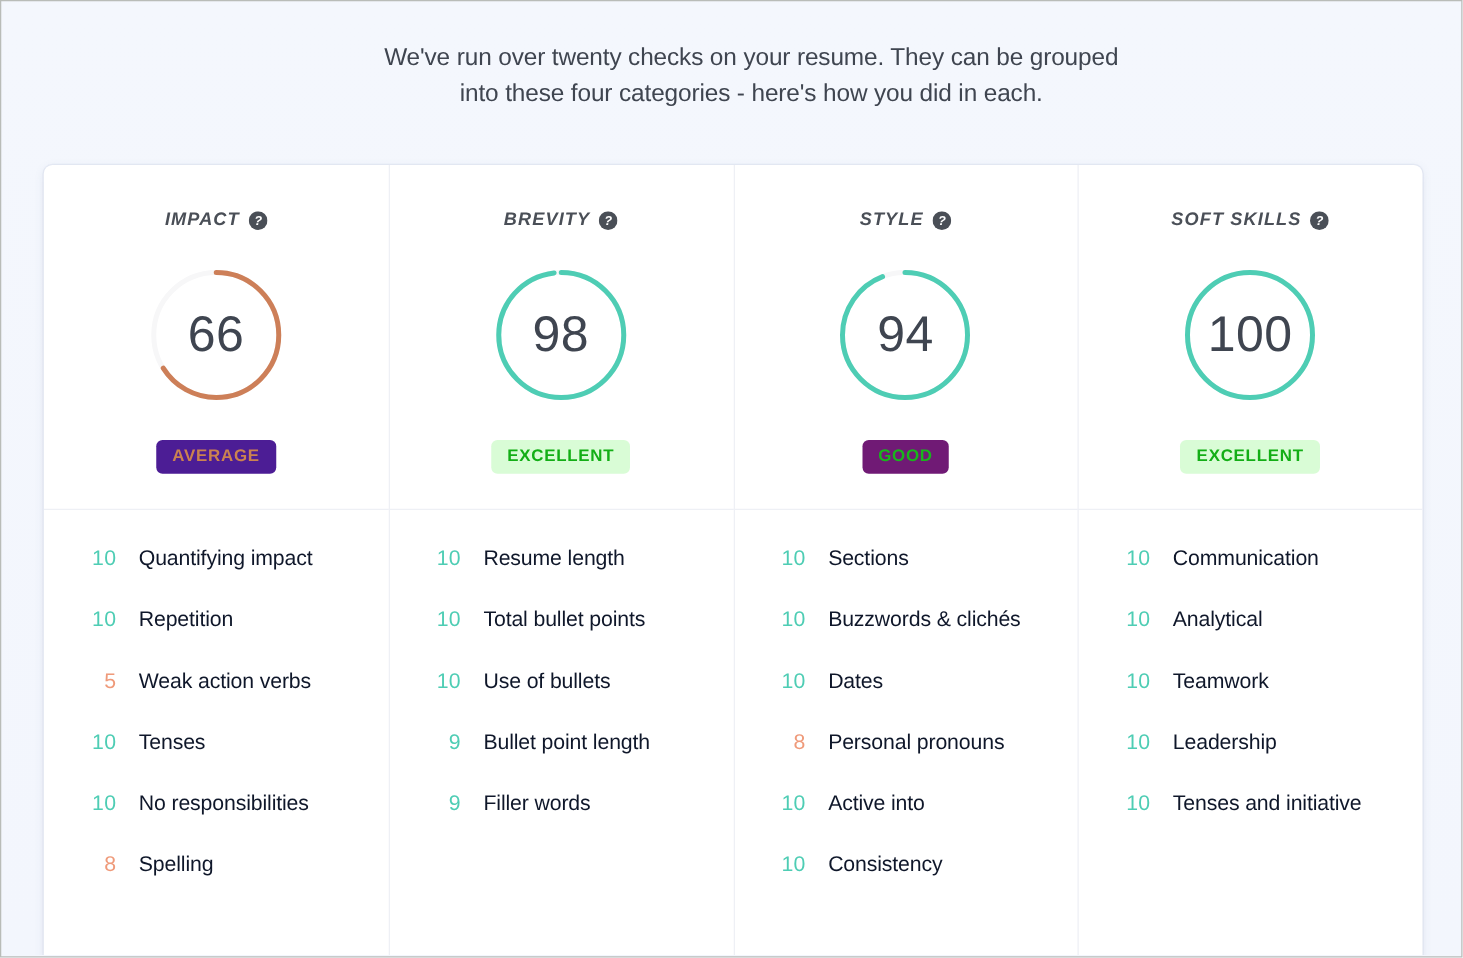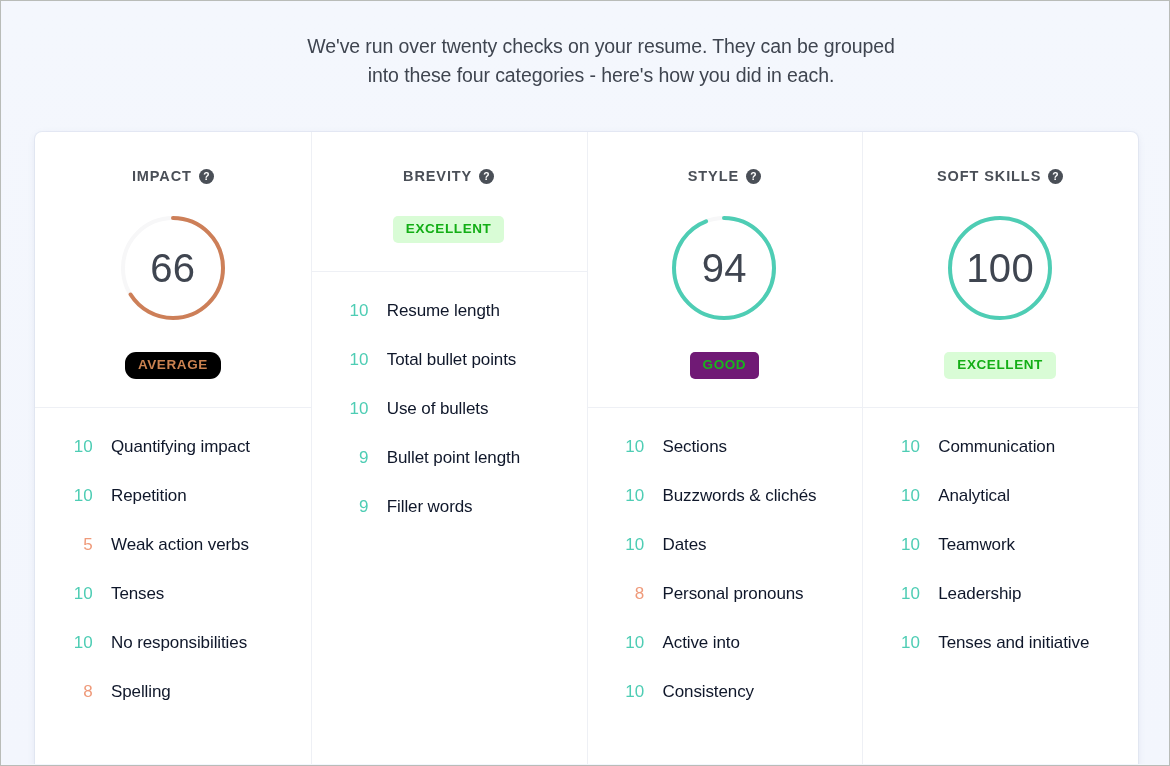--- a/index.html
+++ b/index.html
@@ -70,20 +70,21 @@
   }
 
   
   .col-head {
     margin-top: 34px;
     display: flex;
     align-items: center;
     justify-content: center;
     gap: 7px;
     height: 20px;
+    font-style: italic;
   }
   .col-title {
     font-size: 14.5px;
     font-weight: 700;
     letter-spacing: 0.9px;
     color: #4a4f57;
     text-transform: uppercase;
     white-space: nowrap;
   }
   .help-icon {
@@ -202,21 +203,21 @@
             </svg>
           </span>
         </div>
         <div class="donut-wrap">
           <svg viewBox="0 0 108 108">
             <circle class="donut-track" cx="54" cy="54" r="50"></circle>
             <circle class="donut-value" cx="54" cy="54" r="50" stroke="#cd7f58" stroke-dasharray="207.35 106.82"></circle>
           </svg>
           <div class="donut-label">66</div>
         </div>
-        <div class="badge" style="background: #000000; color: rgb(203, 130, 80); border-radius: 11px;">AVERAGE</div>
+        <div class="badge" style="background: #4c1d95; color: rgb(203, 130, 80);">AVERAGE</div>
         <div class="col-divider"></div>
         <div class="checks">
           <div class="check-row">
             <span class="check-score" style="color: rgb(78, 205, 180);">10</span>
             <span class="check-name">Quantifying impact</span>
           </div>
           <div class="check-row">
             <span class="check-score" style="color: rgb(78, 205, 180);">10</span>
             <span class="check-name">Repetition</span>
           </div>
@@ -241,20 +242,27 @@
       <div class="col">
         <div class="col-head">
           <span class="col-title">BREVITY</span>
           <span>
             <svg class="help-icon" viewBox="0 0 16 16">
               <circle cx="8" cy="8" r="8" fill="#4a4f57"></circle>
               <text x="8" y="12.1" text-anchor="middle" font-family="Liberation Sans, sans-serif" font-size="11" font-weight="700" fill="#ffffff">?</text>
             </svg>
           </span>
         </div>
+        <div class="donut-wrap">
+          <svg viewBox="0 0 108 108">
+            <circle class="donut-track" cx="54" cy="54" r="50"></circle>
+            <circle class="donut-value" cx="54" cy="54" r="50" stroke="#4ecdb4" stroke-dasharray="307.88 6.29"></circle>
+          </svg>
+          <div class="donut-label">98</div>
+        </div>
         <div class="badge" style="background: rgb(217, 252, 214); color: rgb(19, 174, 22);">EXCELLENT</div>
         <div class="col-divider"></div>
         <div class="checks">
           <div class="check-row">
             <span class="check-score" style="color: rgb(78, 205, 180);">10</span>
             <span class="check-name">Resume length</span>
           </div>
           <div class="check-row">
             <span class="check-score" style="color: rgb(78, 205, 180);">10</span>
             <span class="check-name">Total bullet points</span>

